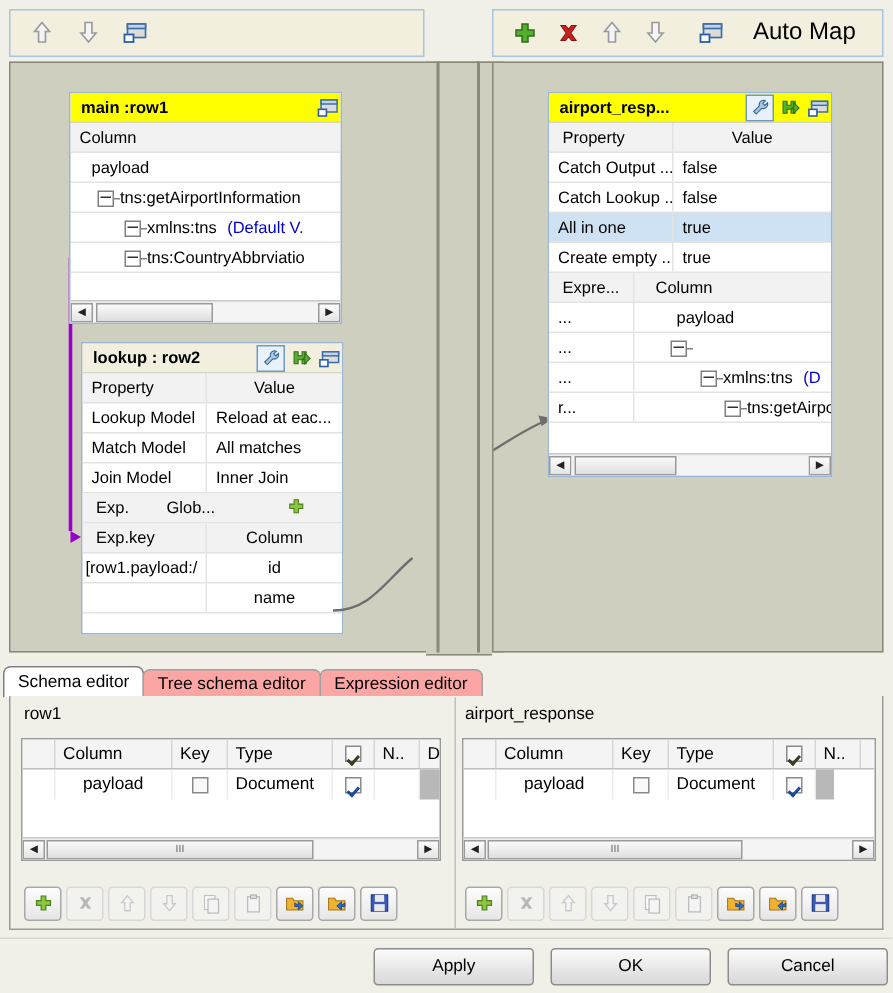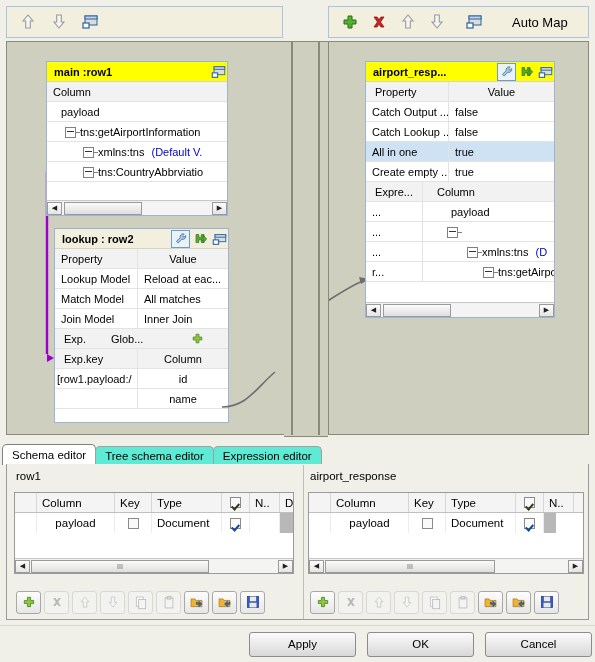--- a/index.html
+++ b/index.html
@@ -17,21 +17,21 @@
   
   .toolbar{
     background:#f2efdf;
     border:1px solid #a8c4de;
     box-sizing:border-box;
     display:flex;align-items:center;
     gap:13px;
     padding-left:12px;
   }
   .tbicon{width:18px;height:18px;display:inline-block;position:relative;}
-  .tbtext{font-size:13px;color:#000;margin-left:18px;}
+  .tbtext{font-size:16px;color:#000;margin-left:8px;}
   svg{display:block;overflow:visible;}
 
   
   .canvas{
     background:#cfcfc0;
     border:1px solid #8a8a78;
     box-sizing:border-box;
     overflow:hidden;
   }
   .splitgap{background:#cfcfc0;}
@@ -110,21 +110,21 @@
     display:flex;align-items:center;justify-content:center;font-size:7px;
   }
   .vsb .vbtn.bot{border-bottom:none;border-top:1px solid #9a9a9a;position:absolute;bottom:0;left:0;right:0;}
   .vsb .vthumb{position:absolute;left:0;right:0;background:linear-gradient(90deg,#fbfbfb,#dedede);border:1px solid #9a9a9a;box-sizing:border-box;}
 
   
   .tabstrip{position:absolute;left:0;right:0;display:flex;align-items:flex-end;}
   .tab{
     height:19px;line-height:19px;padding:0 9px;font-size:11.5px;
     border:1px solid #a0a0a0;border-bottom:none;
-    border-radius:5px 5px 0 0;background:#5eead4;box-sizing:border-box;
+    border-radius:5px 5px 0 0;background:#fca5a5;box-sizing:border-box;
     margin-right:-1px;white-space:nowrap;
   }
   .tab.active{background:#fff;border-color:#808080;height:21px;line-height:21px;}
 
   .editorbody{
     position:absolute;background:#f0f0e8;border:1px solid #9a9a9a;
     box-sizing:border-box;
   }
   .schemalabel{font-size:11.5px;}
 

